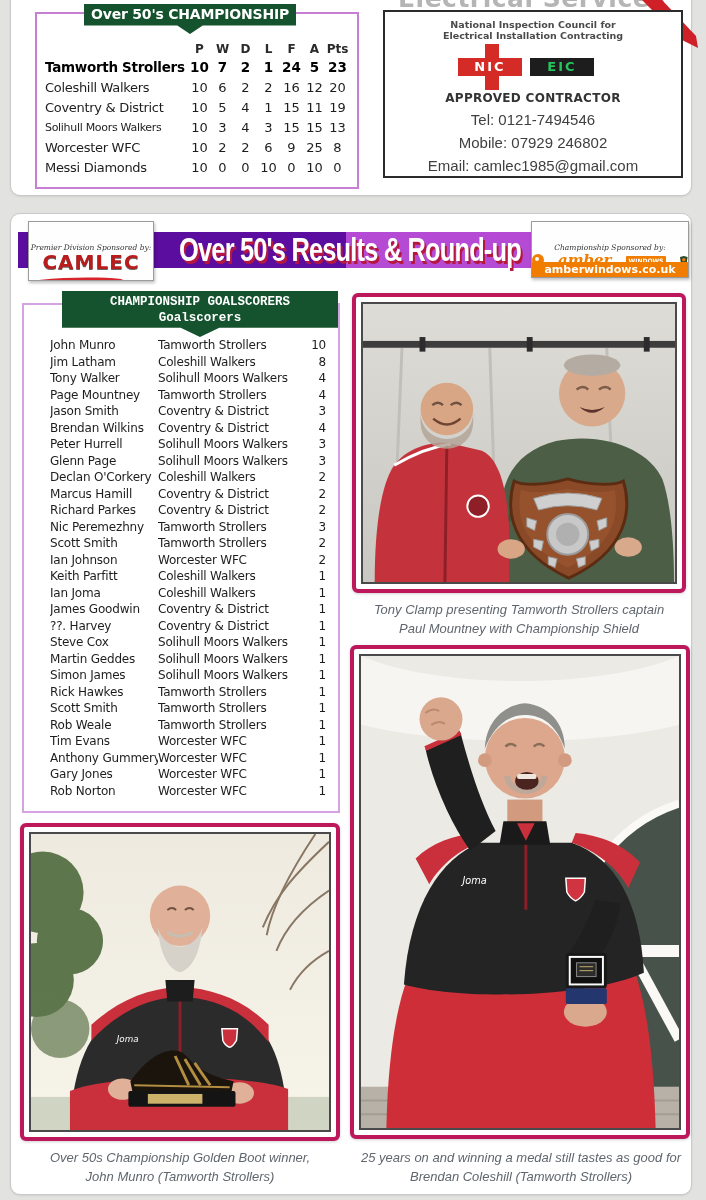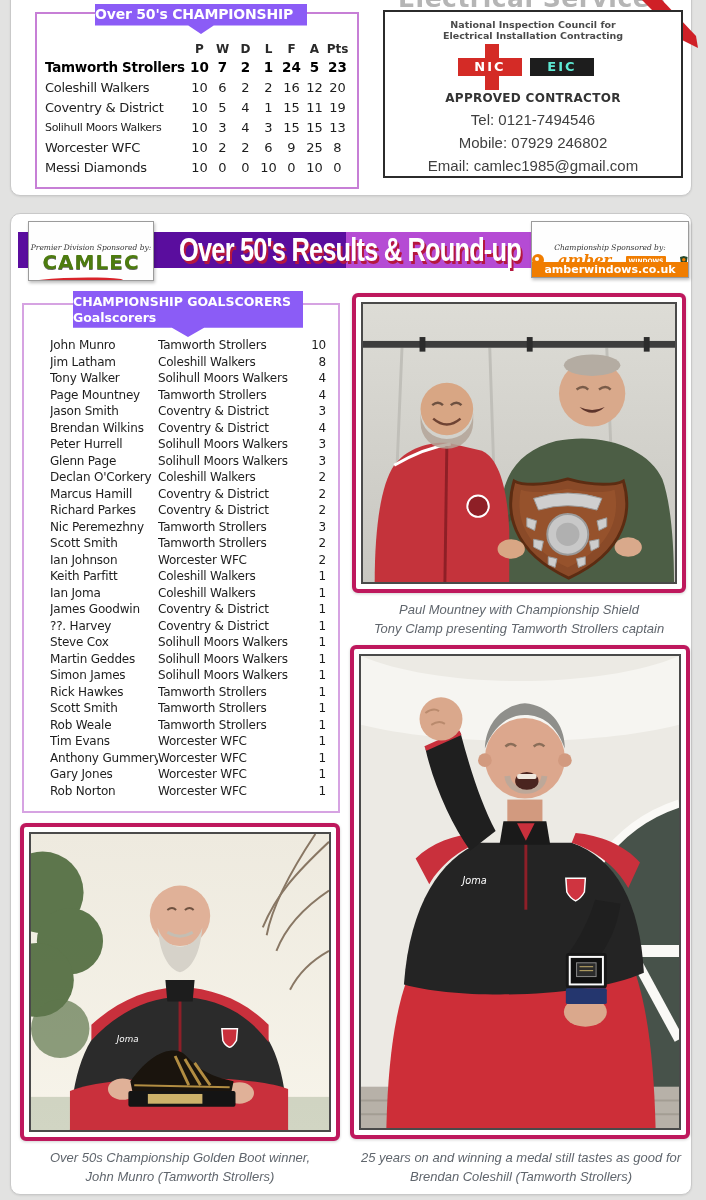--- a/index.html
+++ b/index.html
@@ -8,69 +8,69 @@
     background:#e2e2e1;
     font-family:"DejaVu Sans",sans-serif;
     -webkit-font-smoothing:antialiased;
   }
   .card{position:absolute;background:#fff;border:1px solid #c9c9c9;border-radius:10px;box-shadow:0 1px 2px rgba(0,0,0,.08);}
   #top-card{left:10px;top:-18px;width:680px;height:212px;}
   #main-card{left:10px;top:213px;width:680px;height:980px;}
 
   
   #league-box{position:absolute;left:35px;top:12px;width:320px;height:173px;border:2px solid #c77fd6;background:#fff;}
-  .ribbon{position:absolute;background:#8b5cf6;color:#fff;text-align:left;font-weight:bold;z-index:5;margin-left:11px;}
+  .ribbon{position:absolute;background:#14532d;color:#fff;text-align:center;font-weight:bold;z-index:5;}
   #league-ribbon{left:84px;top:4px;width:212px;height:30px;font-size:14px;line-height:21px;letter-spacing:-.2px;
     clip-path:polygon(0 0,100% 0,100% 72%,56% 72%,50% 100%,44% 72%,0 72%);}
   #league-body{position:absolute;left:37px;top:40px;width:316px;}
   .lt-row{display:flex;align-items:center;height:20px;padding:0 4px 0 8px;color:#1d1d1d;font-size:13px;}
   .lt-header{height:17px;font-size:12px;font-weight:bold;color:#2a2a2a;}
   .lt-team{flex:1;white-space:nowrap;overflow:hidden;letter-spacing:-.3px;}
   .lt-team.small{font-size:11px;}
   .lt-c{width:23px;text-align:center;}
   .lt-bold{font-weight:bold;font-size:13.5px;color:#000;}
 
   
   #partial-header{position:absolute;left:398px;top:-16px;font-size:25px;font-weight:bold;color:#b5b5b5;letter-spacing:.5px;white-space:nowrap;}
   #corner-swoosh{position:absolute;left:638px;top:0px;}
   #contractor-box{position:absolute;left:383px;top:10px;width:296px;height:164px;border:2px solid #2b2b2b;background:#fff;text-align:center;}
   .org-line{font-size:9.5px;font-weight:bold;color:#4a4a4a;line-height:11px;}
   #contractor-box .org-wrap{margin-top:7px;}
   .niceic{position:relative;width:150px;height:46px;margin:3px auto 1px auto;}
   .nic-bar{position:absolute;left:27px;top:0;width:14px;height:46px;background:#d42b26;}
   .nic-red{position:absolute;left:0;top:14px;width:64px;height:18px;background:#d42b26;color:#fff;font-weight:bold;font-size:13px;line-height:18px;letter-spacing:2px;}
-  .nic-black{position:absolute;left:72px;top:14px;width:64px;height:18px;background:#1d1d1d;color:#5eead4;font-weight:bold;font-size:13px;line-height:18px;letter-spacing:2px;}
+  .nic-black{position:absolute;left:72px;top:14px;width:64px;height:18px;background:#1d1d1d;color:#22c55e;font-weight:bold;font-size:13px;line-height:18px;letter-spacing:2px;}
   .approved{font-size:12px;font-weight:bold;color:#333;letter-spacing:.3px;}
   .contact-line{font-family:"Liberation Sans",sans-serif;font-size:15px;color:#3f3f3f;margin-top:6px;}
 
   
   #banner-strip{position:absolute;left:18px;top:232px;width:670px;height:36px;
     background:linear-gradient(90deg,#5a0d9e 0 49%,#b54bd4 49%);}
   #banner-title{position:absolute;left:140px;top:233px;width:420px;height:34px;z-index:6;
     color:#fff;font-family:"Liberation Sans",sans-serif;font-weight:bold;font-size:31px;line-height:34px;text-align:center;
     white-space:nowrap;letter-spacing:-1px;transform:scale(.82,1.08);transform-origin:center;
     text-shadow:2.5px 2.5px 0 #b5173f;}
   .sponsor-box{position:absolute;background:#fefefe;border:1px solid #9b9b9b;box-shadow:1px 2px 3px rgba(0,0,0,.25);z-index:7;text-align:center;overflow:hidden;}
   #camlec-box{left:28px;top:221px;width:124px;height:58px;}
   .sponsor-tag{font-family:"DejaVu Serif",serif;font-style:italic;font-size:7.5px;color:#333;margin-top:21px;}
-  #camlec-name{font-size:20px;font-weight:bold;color:#4d7c0f;letter-spacing:1px;line-height:20px;text-shadow:0 1px 0 #666;}
+  #camlec-name{font-size:20px;font-weight:bold;color:#b91c1c;letter-spacing:1px;line-height:20px;text-shadow:0 1px 0 #666;}
   #camlec-sub{font-size:8.5px;color:#6f6f6f;margin-top:1px;}
   #amber-box{left:531px;top:221px;width:156px;height:55px;}
   .amber-row{display:flex;align-items:center;justify-content:center;gap:14px;height:16px;}
   #amber-ball{width:12px;height:12px;border-radius:50%;background:#f07d00;position:relative;flex:0 0 12px;}
   #amber-ball::after{content:"";position:absolute;left:3px;top:3px;width:4px;height:4px;border-radius:50%;background:#fff;}
   #amber-name{font-family:"DejaVu Serif",serif;font-style:italic;font-weight:bold;font-size:15px;color:#f07d00;line-height:14px;}
   #amber-windows{background:#f07d00;color:#fff;font-size:6px;font-weight:bold;padding:1px 3px;border-radius:1px;}
   #walking-football{color:#3cb043;font-weight:bold;font-size:9.5px;letter-spacing:.4px;line-height:10px;}
   #amber-url{position:absolute;left:0;right:0;bottom:0;height:15px;background:#f07d00;color:#fff;font-weight:bold;font-size:11px;line-height:15px;}
 
   
   #scorers-box{position:absolute;left:22px;top:303px;width:314px;height:506px;border:2px solid #d6a3e2;background:#fff;}
-  #scorers-ribbon{left:62px;top:291px;width:230px;height:46px;font-size:12.5px;line-height:16px;padding-top:3px;box-sizing:border-box;
-    clip-path:polygon(0 0,100% 0,100% 80%,57% 80%,50% 100%,43% 80%,0 80%);}
+  #scorers-ribbon{left:62px;top:291px;width:276px;height:46px;font-size:12.5px;line-height:16px;padding-top:3px;box-sizing:border-box;
+    clip-path:polygon(0 0,100% 0,100% 80%,57% 80%,50% 100%,43% 80%,0 80%);font-family:Liberation Mono, monospace;}
   #scorers-body{position:absolute;left:24px;top:337px;width:310px;}
   .gs-row{display:flex;height:16.5px;align-items:center;padding:0 8px 0 26px;font-size:12px;color:#1d1d1d;letter-spacing:-.2px;}
   .gs-name{width:108px;white-space:nowrap;overflow:hidden;}
   .gs-team{flex:1;white-space:nowrap;overflow:hidden;}
   .gs-goals{width:20px;text-align:right;}
 
   
   .photo-frame{position:absolute;background:#fff;border:4px solid #be185d;border-radius:6px;box-shadow:0 1px 3px rgba(0,0,0,.18);padding:5px;box-sizing:border-box;}
   .photo-inner{border:2px solid #4a4a4a;line-height:0;height:100%;box-sizing:border-box;}
   .photo-inner svg{display:block;width:100%;height:100%;}
@@ -409,22 +409,22 @@
           <path d="M40,80 l9,2 l-2,9 l-7,-3 Z"></path>
             <path d="M78,80 l-9,2 l2,9 l7,-3 Z"></path>
         </g>
       </g>
       <ellipse cx="152" cy="252" rx="14" ry="10" fill="#d8a684"></ellipse>
       <ellipse cx="272" cy="250" rx="14" ry="10" fill="#d9a98b"></ellipse>
     </svg>
   </div>
 </div>
 <div class="caption" id="caption1">
+  <div>Tony Clamp presenting Tamworth Strollers captain</div>
   <div>Paul Mountney with Championship Shield</div>
-  <div>Tony Clamp presenting Tamworth Strollers captain</div>
 </div>
 
 <div class="photo-frame" id="photo2-frame">
   <div class="photo-inner">
     <svg viewBox="0 0 306 304" preserveAspectRatio="none">
       <defs>
         <linearGradient id="sky2" x1="0" y1="0" x2="0" y2="1">
           <stop offset="0" stop-color="#eeeadf"></stop>
             <stop offset="1" stop-color="#f7f4ea"></stop>
         </linearGradient>

